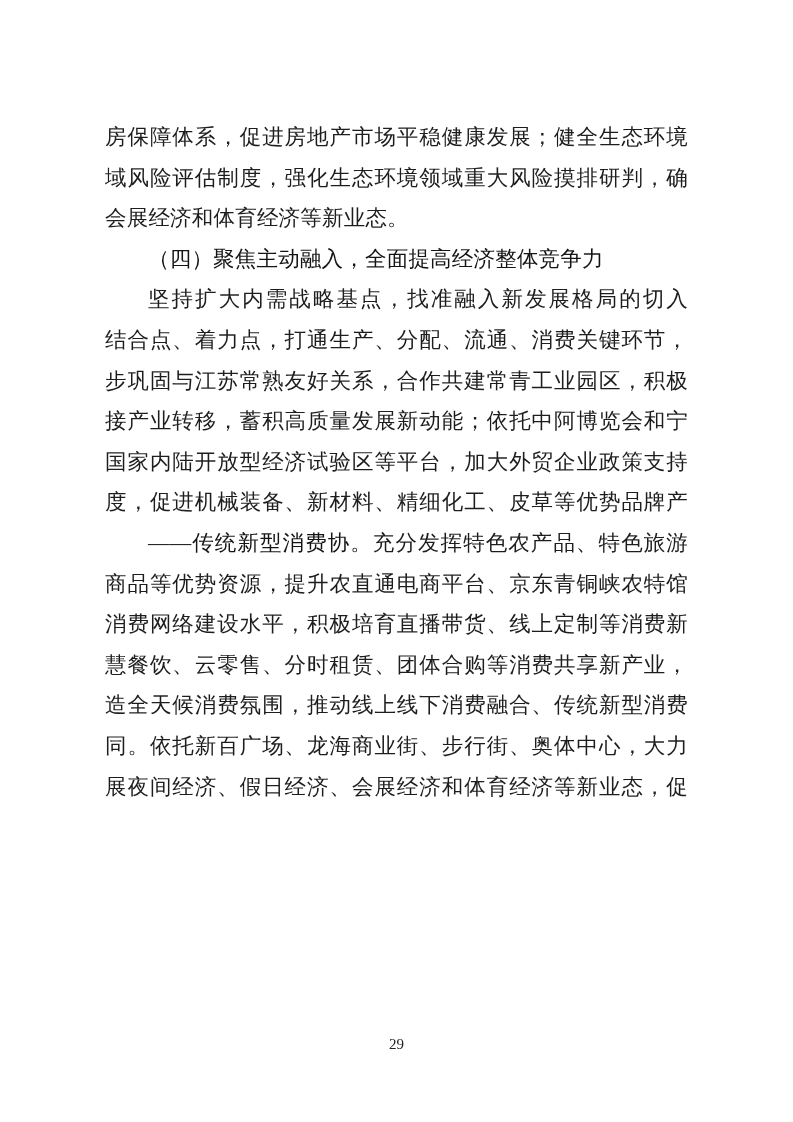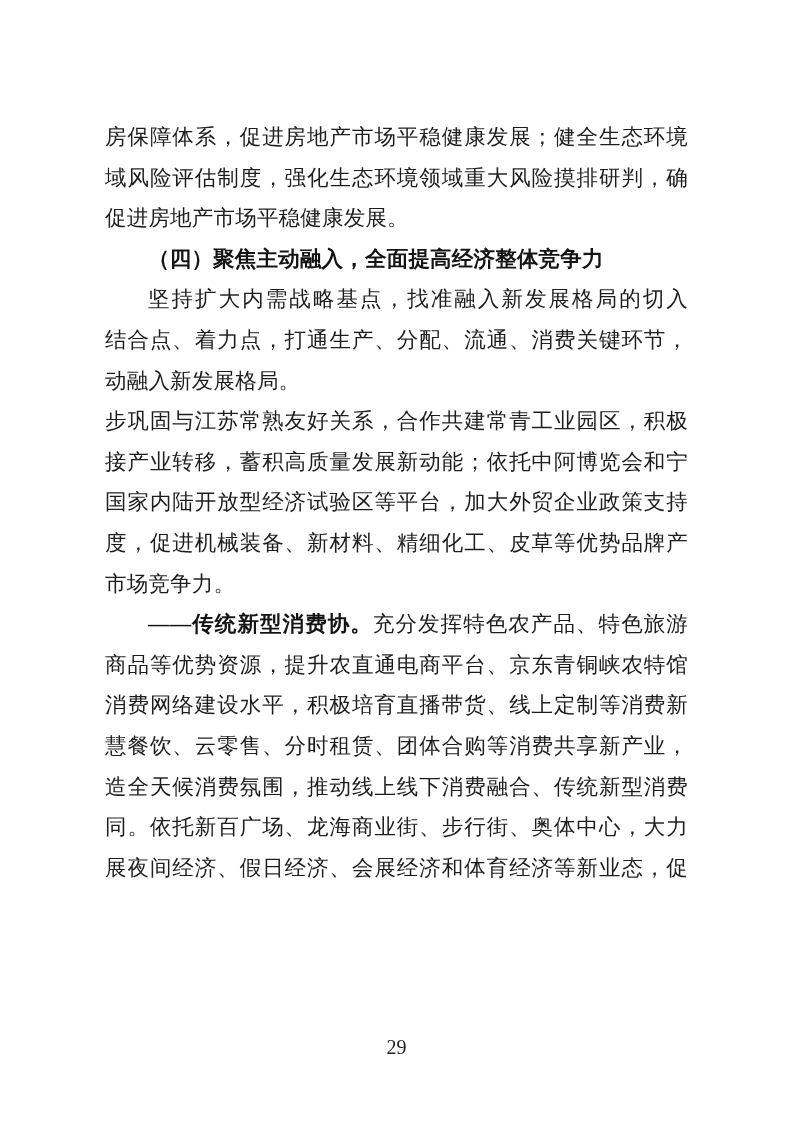--- a/index.html
+++ b/index.html
@@ -28,49 +28,47 @@
     font-size: 21.5px;
     text-align: justify;
     text-justify: inter-character;
     letter-spacing: 0.2px;
     overflow: hidden;
   }
   .line.fill { text-align-last: justify; }
   .line.end  { text-align-last: left; }
   .line.indent { padding-left: 43px; }
   .line.heading { font-weight: 700; color: #141414; }
-  .b { font-weight: 700; color: #141414; }
+  .b { font-weight: 400; color: #141414; }
   .page-number {
     position: absolute;
     left: 0;
     top: 1036px;
     width: 100%;
     text-align: center;
-    font-size: 20px;
+    font-size: 15px;
     color: #222222;
     font-family: "Liberation Serif", "DejaVu Serif", serif;
   }
 </style>
 </head>
 <body>
 
 <div class="page">
   <div class="text-block">
       <div class="line fill"><span>房保障体系，促进房地产市场平稳健康发展；健全生态环境领</span></div>
       <div class="line fill"><span>域风险评估制度，强化生态环境领域重大风险摸排研判，确保</span></div>
-      <div class="line end"><span>促进房地产市场平稳健康发展。</span></div>
+      <div class="line end"><span>会展经济和体育经济等新业态。</span></div>
       <div class="line indent end heading"><span class="b">（四）聚焦主动融入，全面提高经济整体竞争力</span></div>
       <div class="line indent fill"><span>坚持扩大内需战略基点，找准融入新发展格局的切入点、</span></div>
       <div class="line fill"><span>结合点、着力点，打通生产、分配、流通、消费关键环节，主</span></div>
-      <div class="line end"><span>动融入新发展格局。</span></div>
       <div class="line fill"><span>步巩固与江苏常熟友好关系，合作共建常青工业园区，积极承</span></div>
       <div class="line fill"><span>接产业转移，蓄积高质量发展新动能；依托中阿博览会和宁夏</span></div>
       <div class="line fill"><span>国家内陆开放型经济试验区等平台，加大外贸企业政策支持力</span></div>
       <div class="line fill"><span>度，促进机械装备、新材料、精细化工、皮草等优势品牌产业</span></div>
-      <div class="line end"><span>市场竞争力。</span></div>
       <div class="line indent fill"><span class="b">——传统新型消费协。</span><span>充分发挥特色农产品、特色旅游</span></div>
       <div class="line fill"><span>商品等优势资源，提升农直通电商平台、京东青铜峡农特馆等</span></div>
       <div class="line fill"><span>消费网络建设水平，积极培育直播带货、线上定制等消费新模</span></div>
       <div class="line fill"><span>慧餐饮、云零售、分时租赁、团体合购等消费共享新产业，营</span></div>
       <div class="line fill"><span>造全天候消费氛围，推动线上线下消费融合、传统新型消费协</span></div>
       <div class="line fill"><span>同。依托新百广场、龙海商业街、步行街、奥体中心，大力发</span></div>
       <div class="line fill"><span>展夜间经济、假日经济、会展经济和体育经济等新业态，促进</span></div>
     </div>
   <div class="page-number">29</div>
 </div>

